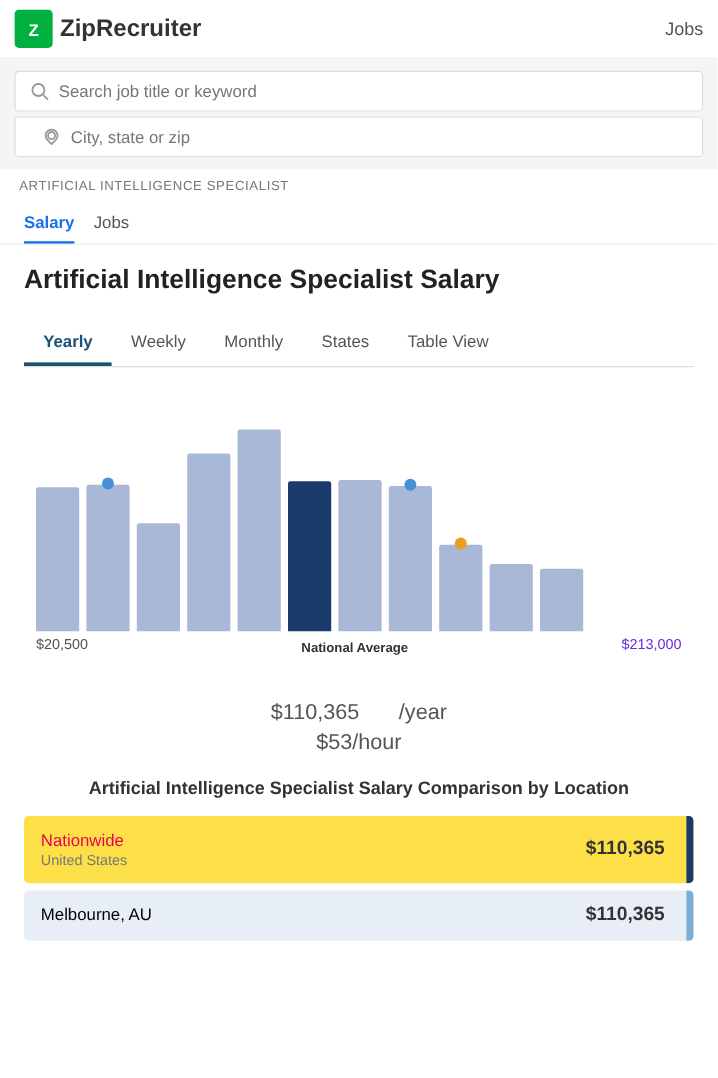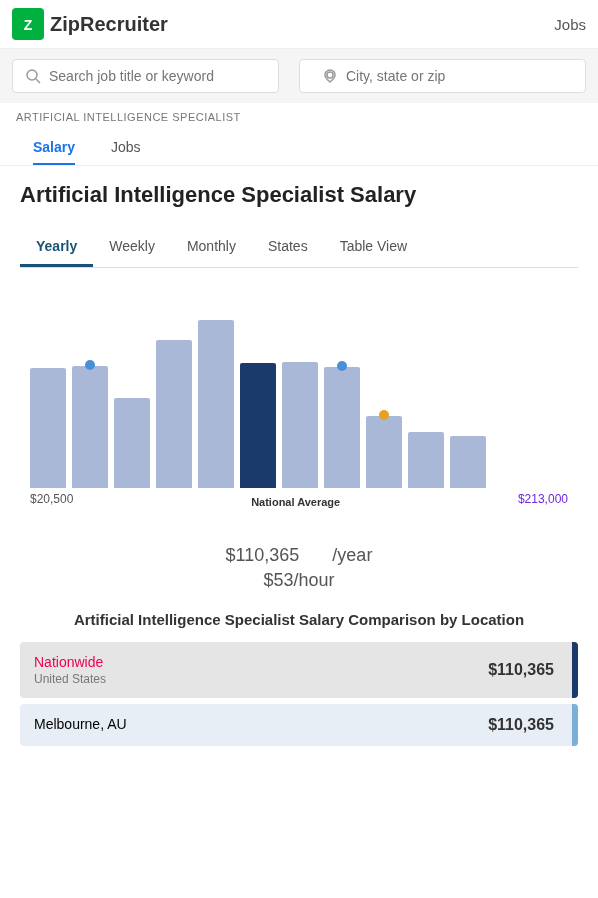--- a/index.html
+++ b/index.html
@@ -6,32 +6,32 @@
     body { font-family: Arial, sans-serif; background: #fff; width: 598px; overflow-x: hidden; }
 
     
     .header { display: flex; align-items: center; justify-content: space-between; padding: 8px 12px; border-bottom: 1px solid #eee; }
     .logo { display: flex; align-items: center; gap: 6px; }
     .logo-icon { width: 32px; height: 32px; }
     .logo-text { font-size: 20px; font-weight: bold; color: #333; }
     .header-jobs { font-size: 15px; color: #555; cursor: pointer; }
 
     
-    .search-bar { display: flex; background: #f5f5f5; padding: 10px 12px; gap: 20px; }
+    .search-bar { display: flex; background: #f5f5f5; padding: 10px 12px; gap: 4px; flex-direction: column; }
     .search-input-wrap { display: flex; align-items: center; background: #fff; border: 1px solid #ddd; border-radius: 4px; padding: 8px 12px; flex: 1; gap: 8px; }
     .search-input-wrap input { border: none; outline: none; font-size: 14px; color: #999; width: 100%; background: transparent; }
     .location-input-wrap { display: flex; align-items: center; background: #fff; border: 1px solid #ddd; border-radius: 4px; padding: 8px 22px; flex: 1; gap: 8px; }
     .location-input-wrap input { border: none; outline: none; font-size: 14px; color: #999; width: 100%; background: transparent; }
     .search-icon-svg, .location-icon-svg { width: 16px; height: 16px; flex-shrink: 0; }
 
     
     .breadcrumb { padding: 8px 16px; font-size: 11px; color: #777; letter-spacing: 0.5px; text-transform: uppercase; }
 
     
-    .sub-nav { display: flex; padding: 0 33px; border-bottom: 1px solid #eee; gap: 36px; }
+    .sub-nav { display: flex; padding: 0 20px; border-bottom: 1px solid #eee; gap: 16px; }
     .sub-nav-item { font-size: 14px; padding: 8px 0; cursor: pointer; color: #555; }
     .sub-nav-item.active { color: #1a73e8; border-bottom: 2px solid #1a73e8; font-weight: bold; }
 
     
     .main { padding: 16px 20px; }
     .page-title { font-size: 22px; font-weight: bold; color: #222; margin-bottom: 20px; }
 
     
     .tabs { display: flex; gap: 0; border-bottom: 1px solid #ddd; margin-bottom: 20px; }
     .tab { font-size: 14px; padding: 10px 16px; cursor: pointer; color: #555; border-bottom: 3px solid transparent; }
@@ -55,21 +55,21 @@
 
     
     .salary-display { text-align: center; margin: 10px 0 20px 0; }
     .salary-main { font-size: 36px; font-weight: bold; color: #222; }
     .salary-main span { font-size: 18px; color: #555; font-weight: normal; }
     .salary-sub { font-size: 18px; color: #555; }
 
     
     .comparison-section { margin-top: 10px; }
     .comparison-title { font-size: 15px; font-weight: bold; color: #333; text-align: center; margin-bottom: 14px; }
-    .comparison-row { display: flex; align-items: center; background: #e5e5e5; border-radius: 4px; padding: 12px 14px; margin-bottom: 2px; position: relative; overflow: hidden; }
+    .comparison-row { display: flex; align-items: center; background: #fde047; border-radius: 4px; padding: 12px 14px; margin-bottom: 2px; position: relative; overflow: hidden; }
     .comparison-row.alt { background: #e8eef5; }
     .comparison-info { flex: 1; }
     .comparison-name { font-size: 14px; color: #e05; font-weight: normal; }
     .comparison-name.dark { color: #000000; }
     .comparison-sub { font-size: 12px; color: #777; margin-top: 2px; }
     .comparison-value { font-size: 16px; font-weight: bold; color: #333; margin-right: 10px; }
     .comparison-bar-indicator { width: 6px; height: 100%; position: absolute; right: 0; top: 0; background: #1a3a6b; }
     .comparison-bar-indicator.light { background: #7ab0d8; }
   </style>
 </head>

